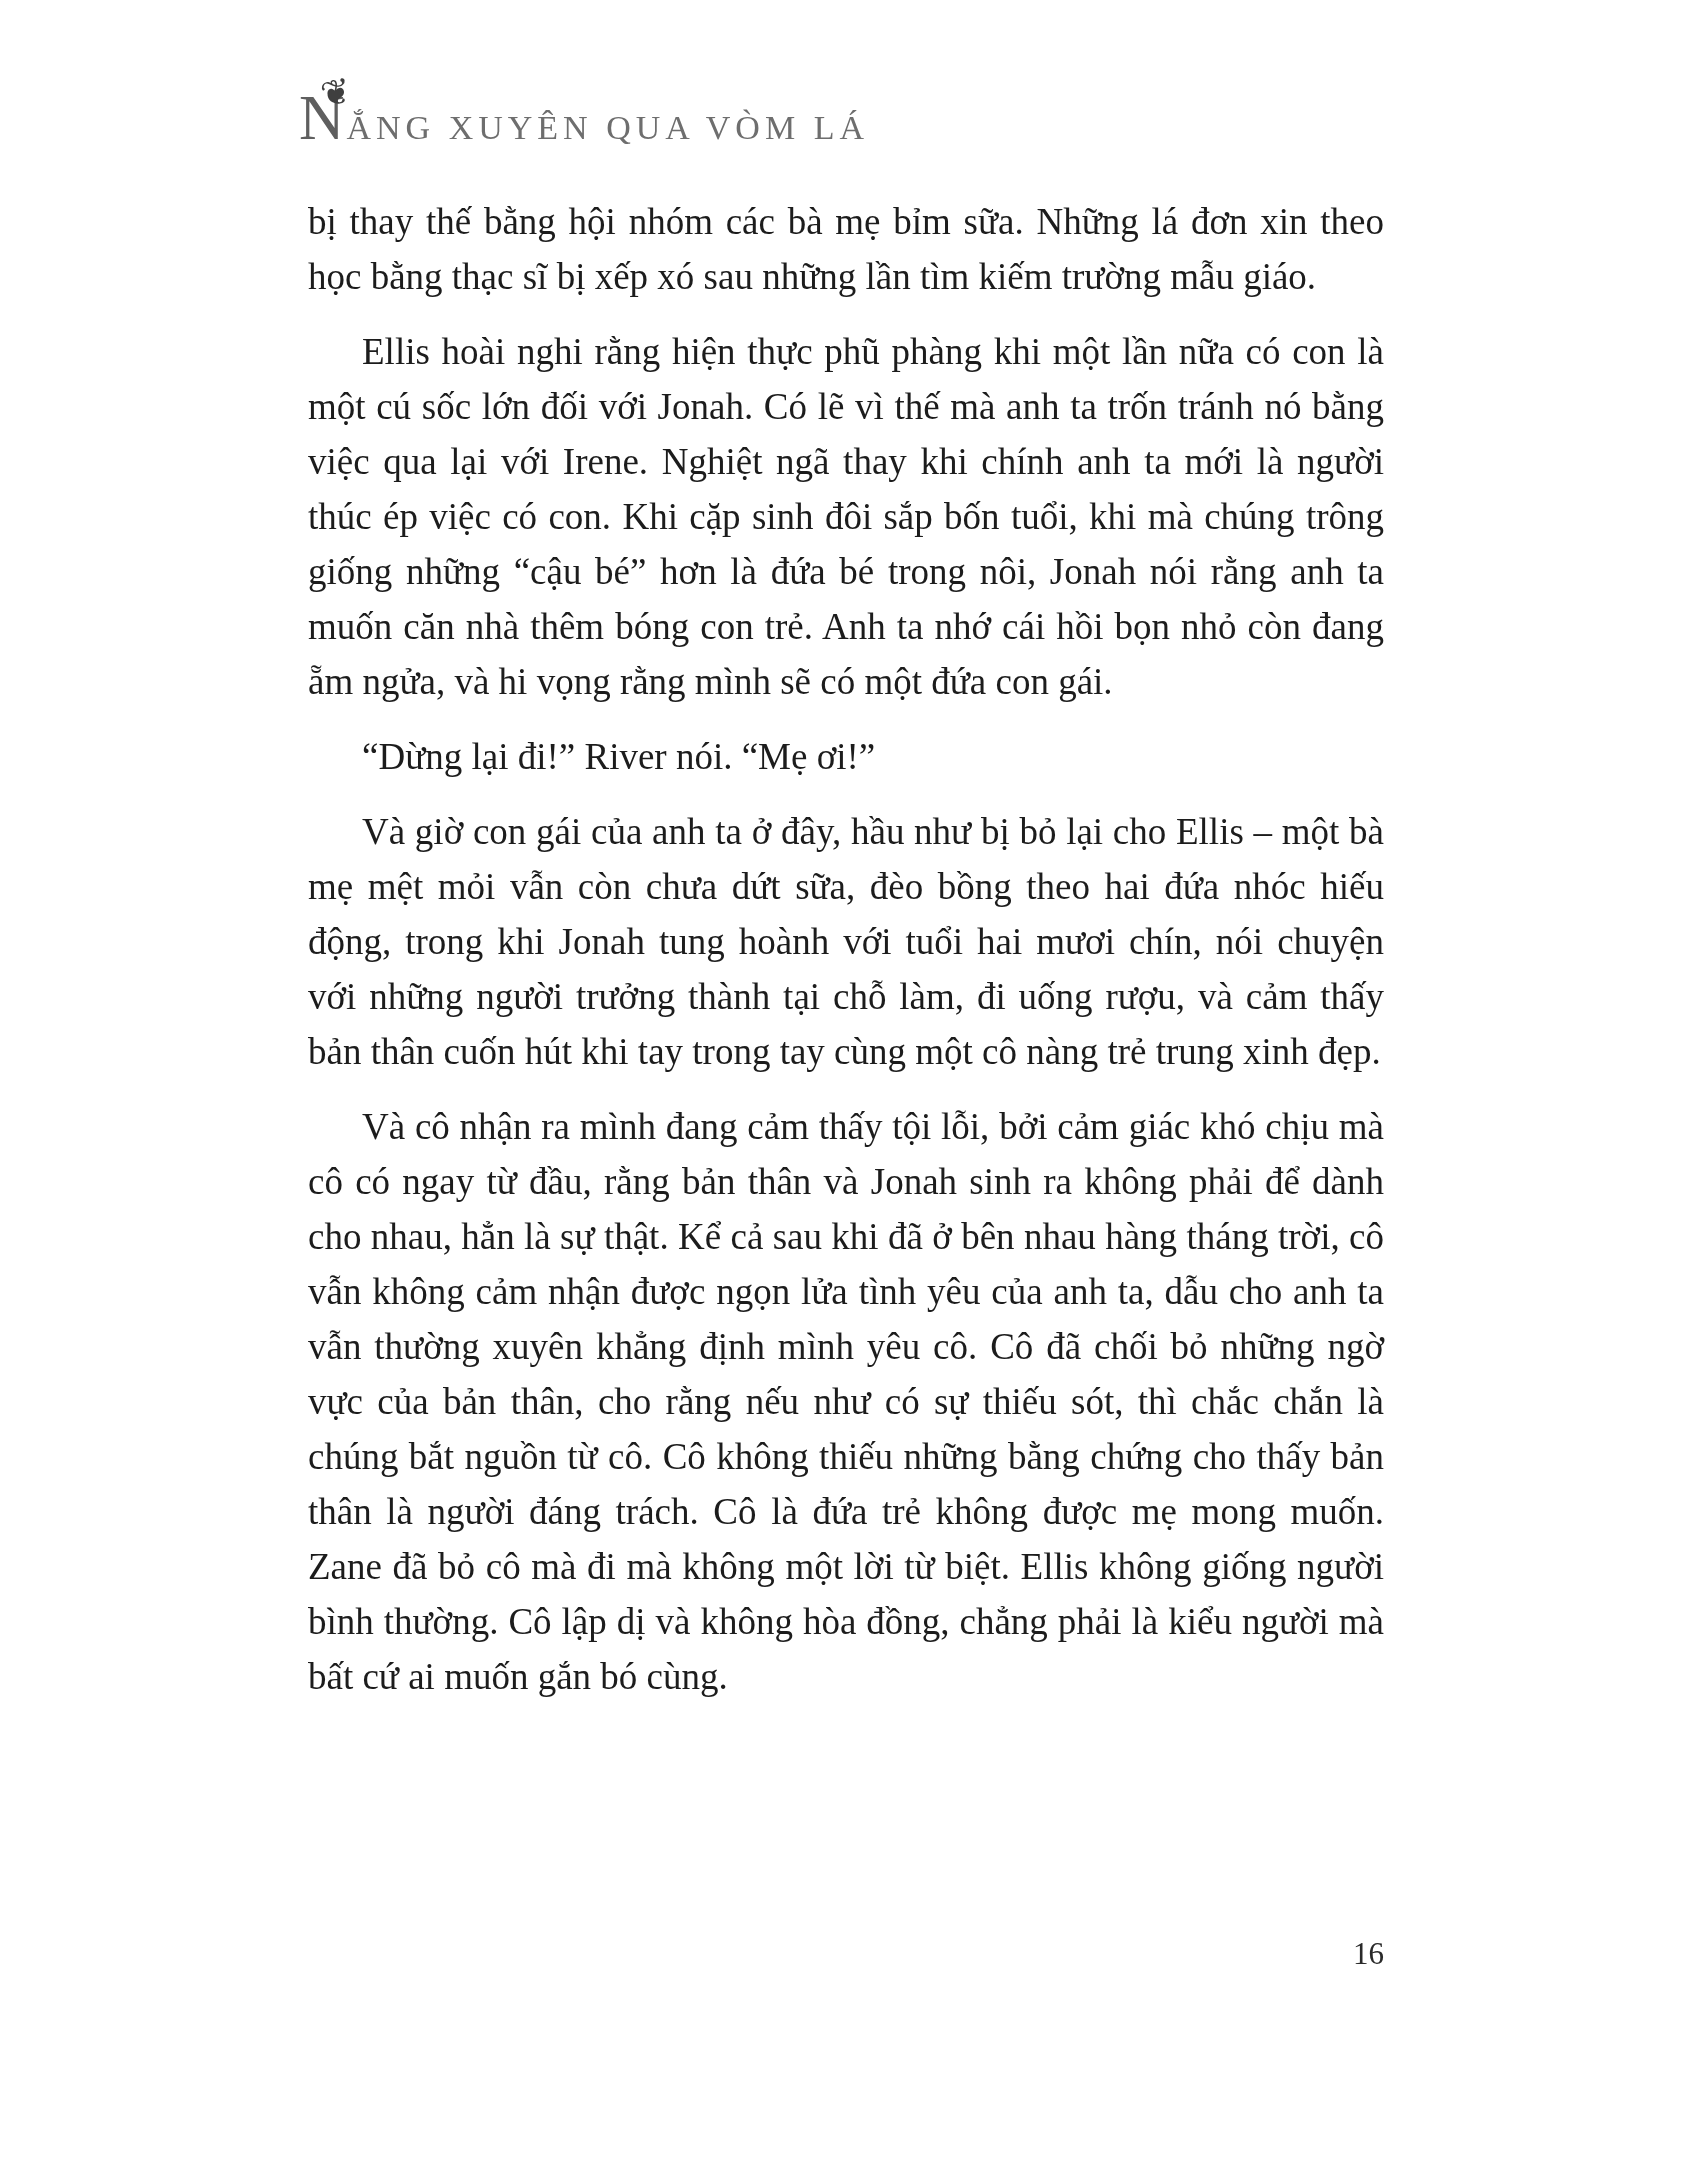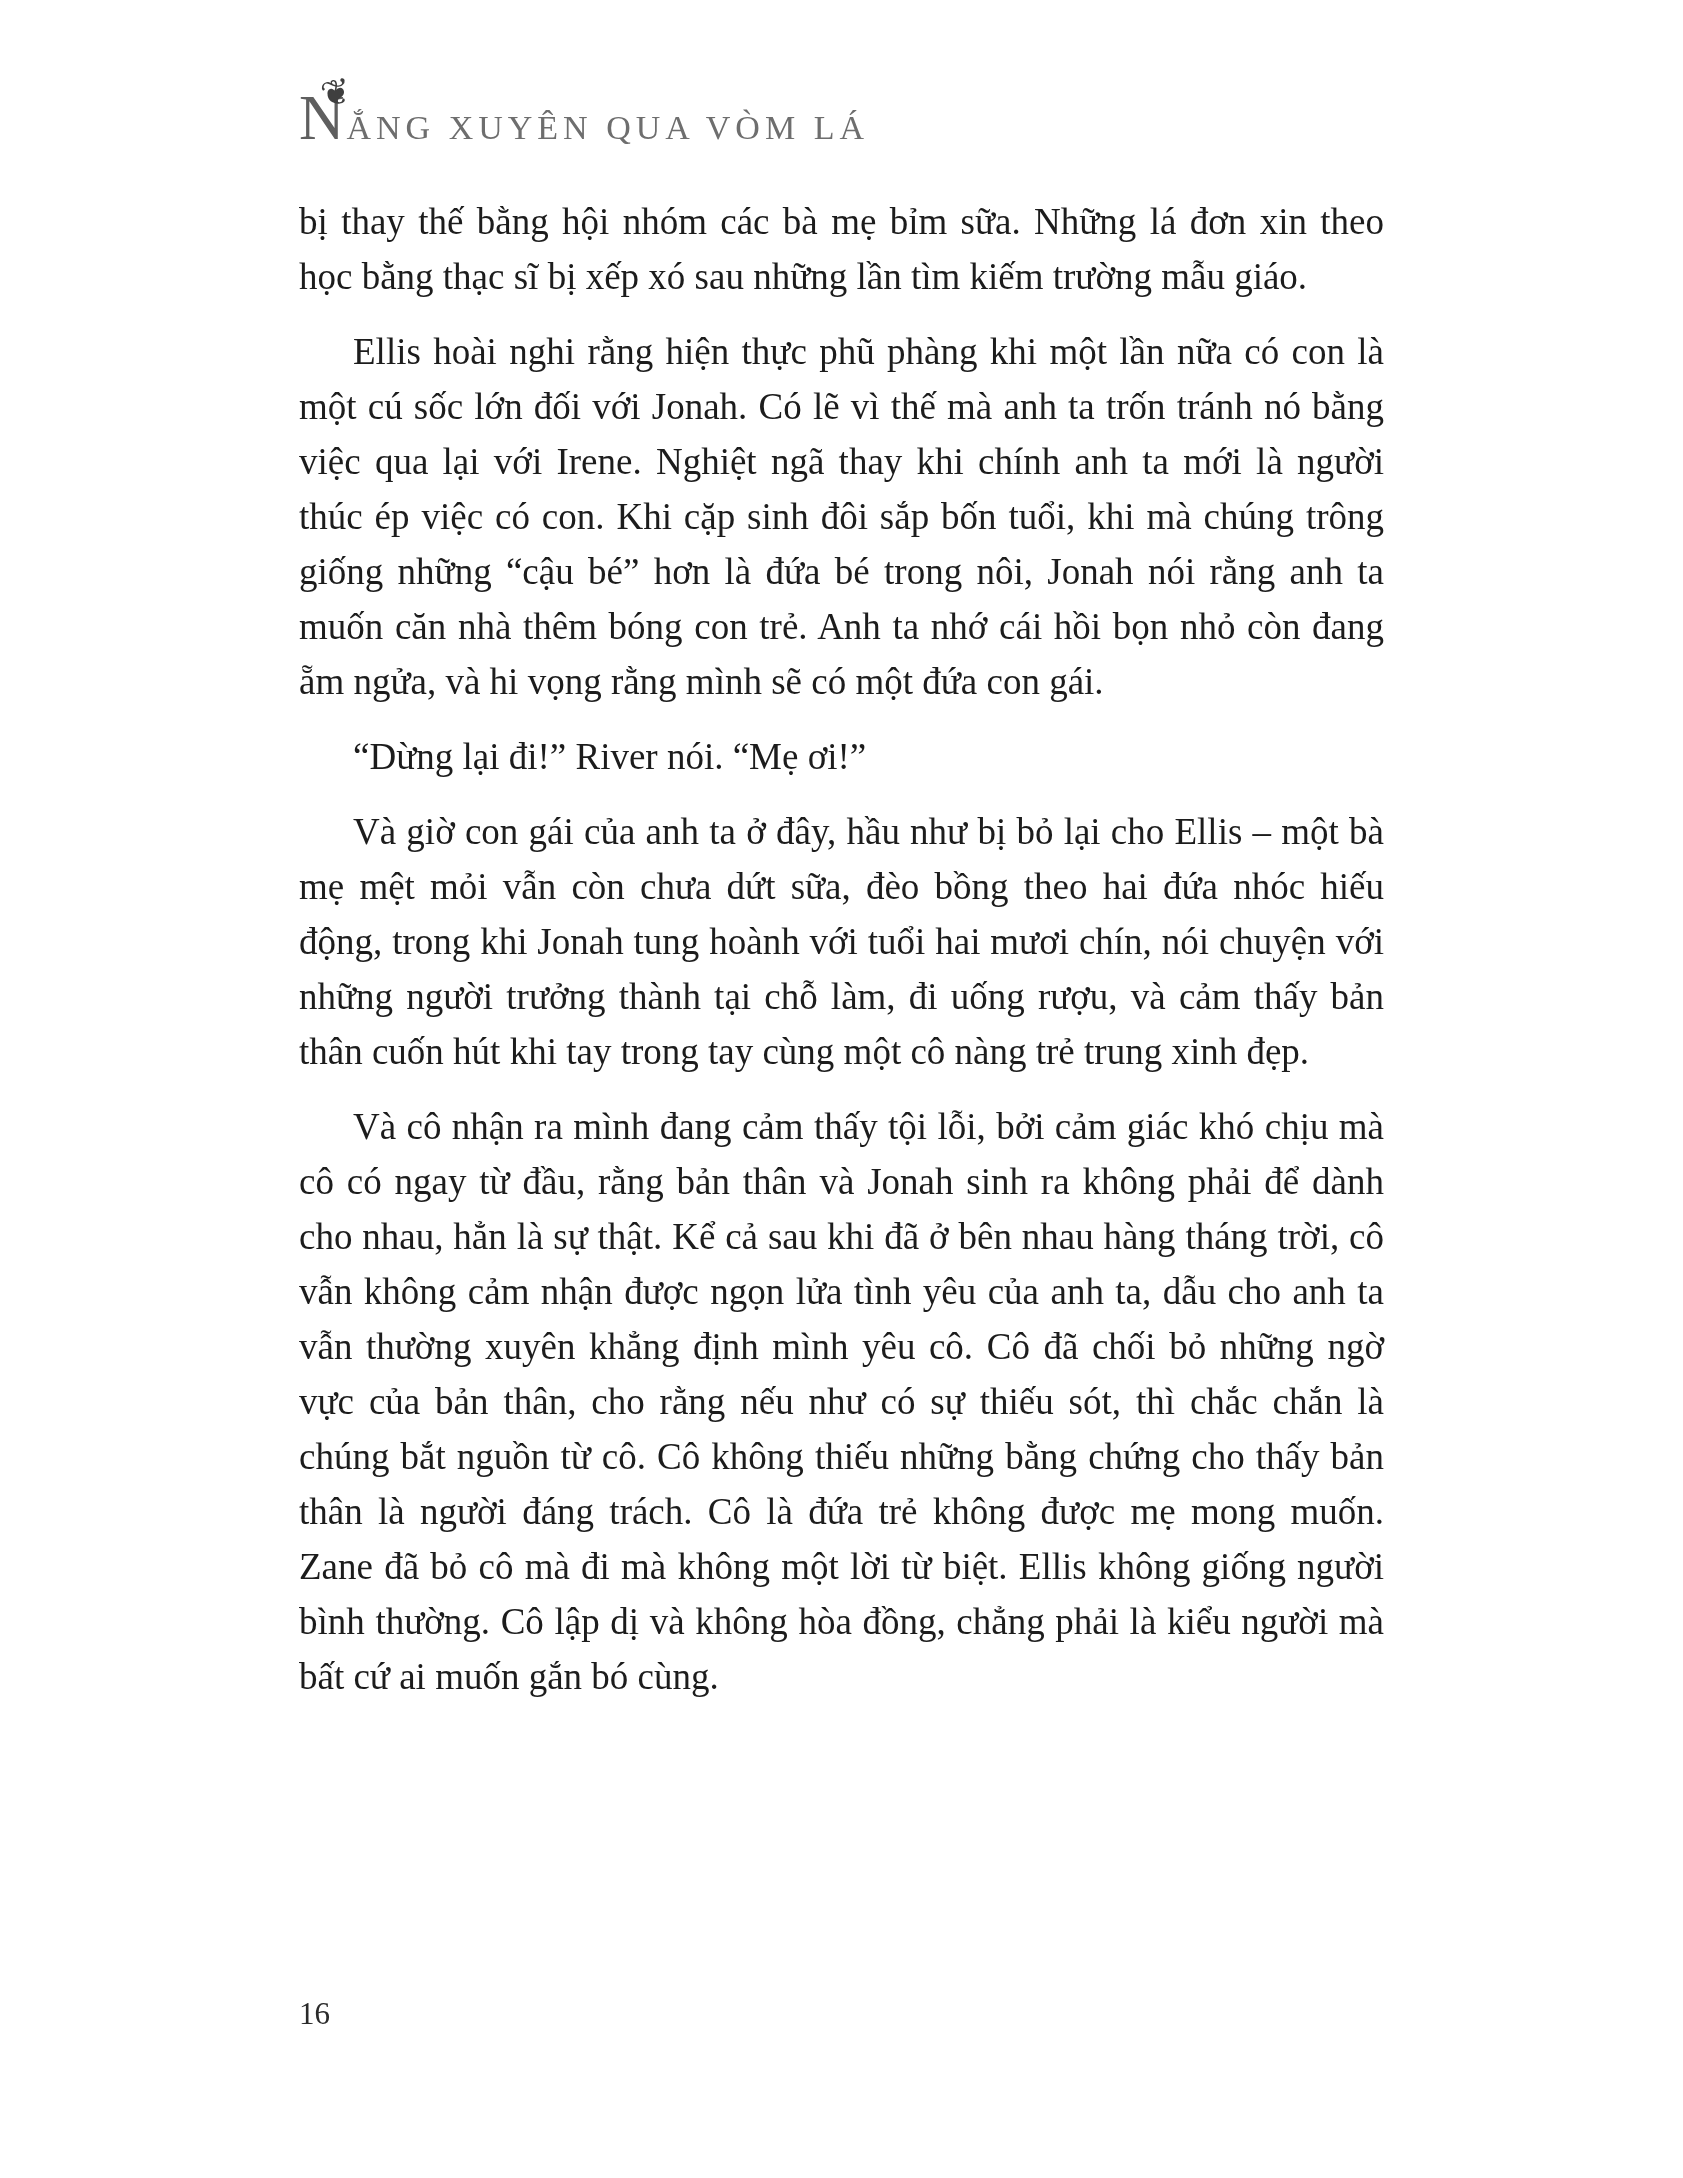--- a/index.html
+++ b/index.html
@@ -53,32 +53,32 @@
     position: absolute;
     left: 299px;
     top: 194px;
     width: 1085px;
     color: #1c1c1c;
     font-size: 37px;
     line-height: 55px;
     text-align: justify;
   }
   .para {
-    margin: 0 0 20px 0;
+    margin: 0 0 20px 9px;
     text-indent: 54px;
   }
   .para.no-indent {
     text-indent: 0;
   }
   .page-number {
     position: absolute;
     left: 299px;
     width: 1085px;
-    top: 1996px;
-    text-align: left;
+    top: 1936px;
+    text-align: right;
     font-size: 31px;
     color: #2a2a2a;
   }
 </style>
 </head>
 <body>
 
 <div class="page">
 
   <div class="running-head">

